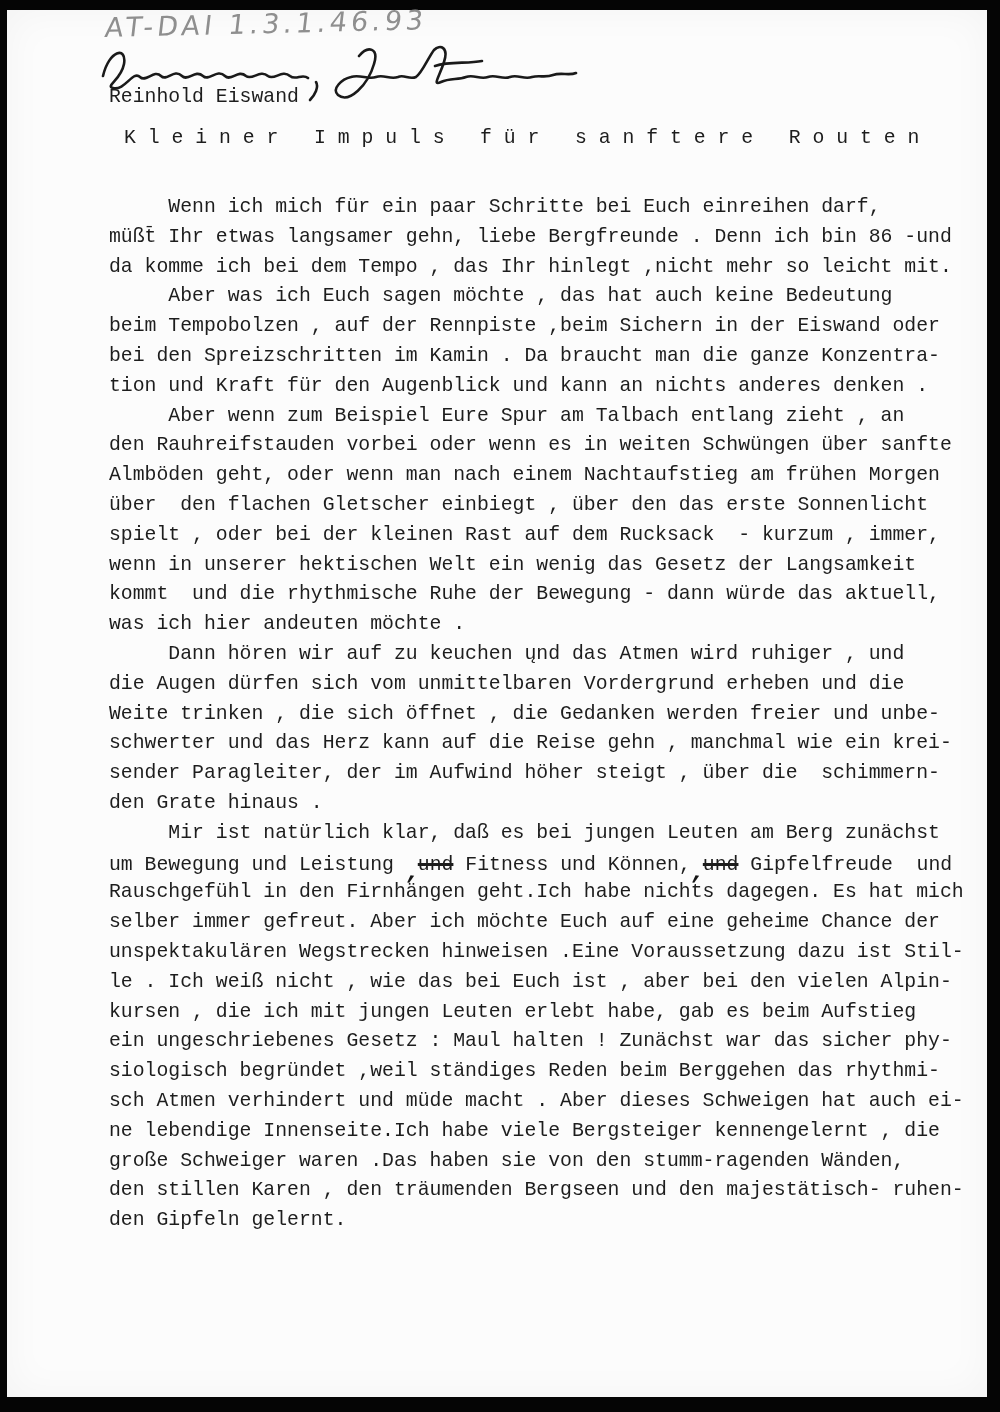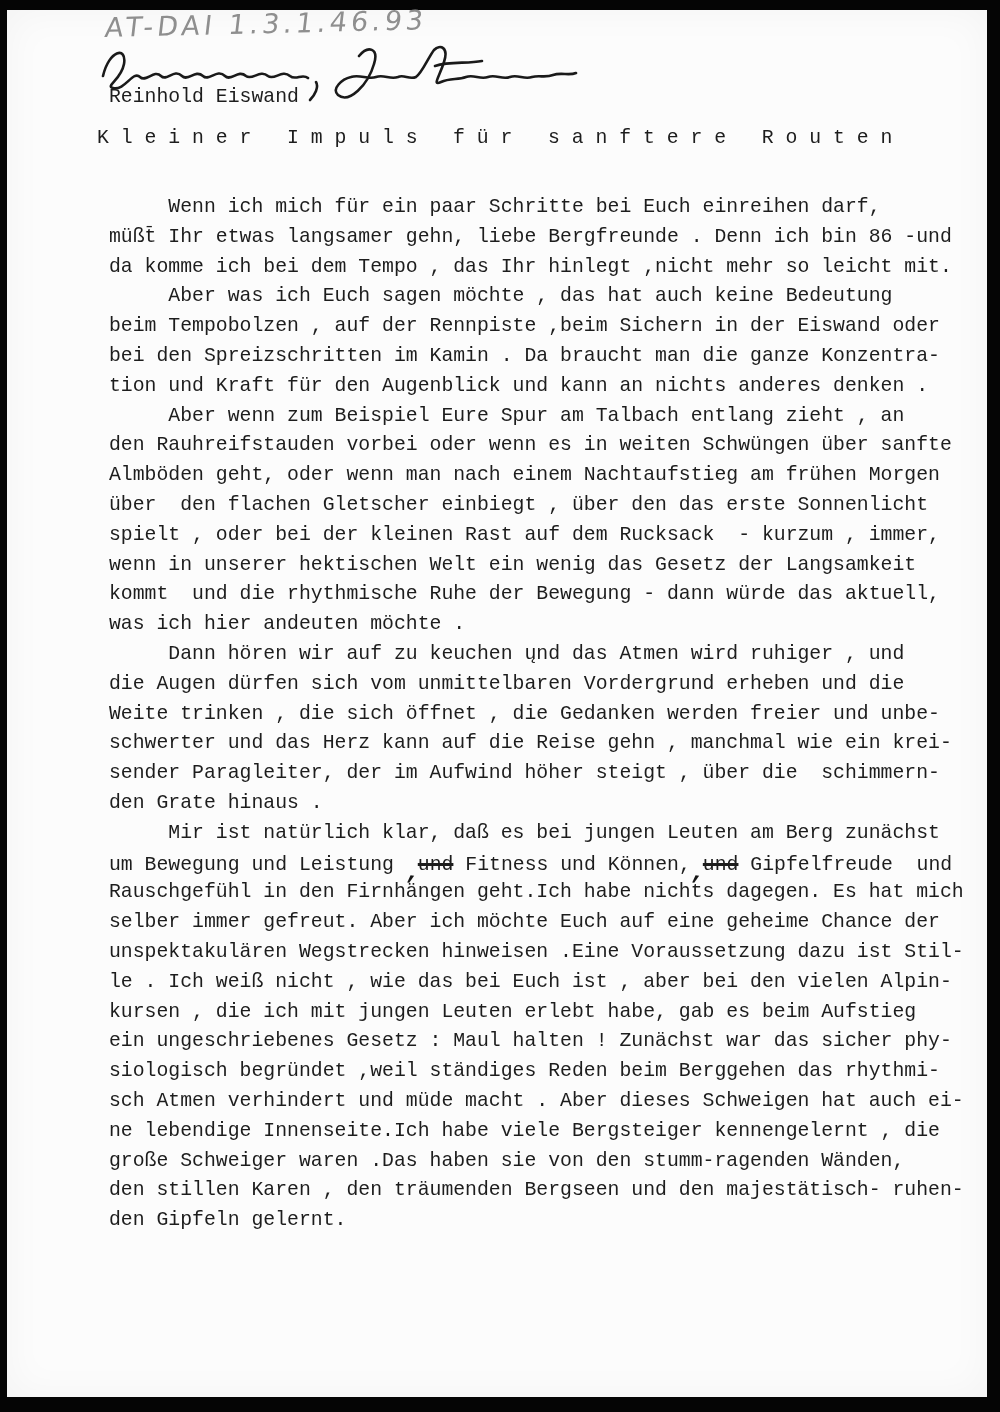--- a/index.html
+++ b/index.html
@@ -29,21 +29,21 @@
   .ink-note{
     position:absolute;top:30px;left:90px;
   }
   .typewritten{
     color:#1d1d1d;
     font-family:"Liberation Mono", monospace;
     font-size:19.8px;
     white-space:pre;
   }
   .author{position:absolute;top:76px;left:102px;}
-  .title{position:absolute;top:117px;left:90px;}
+  .title{position:absolute;top:117px;left:117px;}
   .body{position:absolute;top:183px;left:102px;right:20px;}
   .line{height:29.8px;line-height:29.8px;}
   .strike{text-decoration:line-through;text-decoration-thickness:2.5px;}
   .hw{
     display:inline-block;
     width:0.5em;
     transform:translateY(9px) rotate(10deg);
     font-weight:bold;
     color:#151515;
     font-size:24px;

